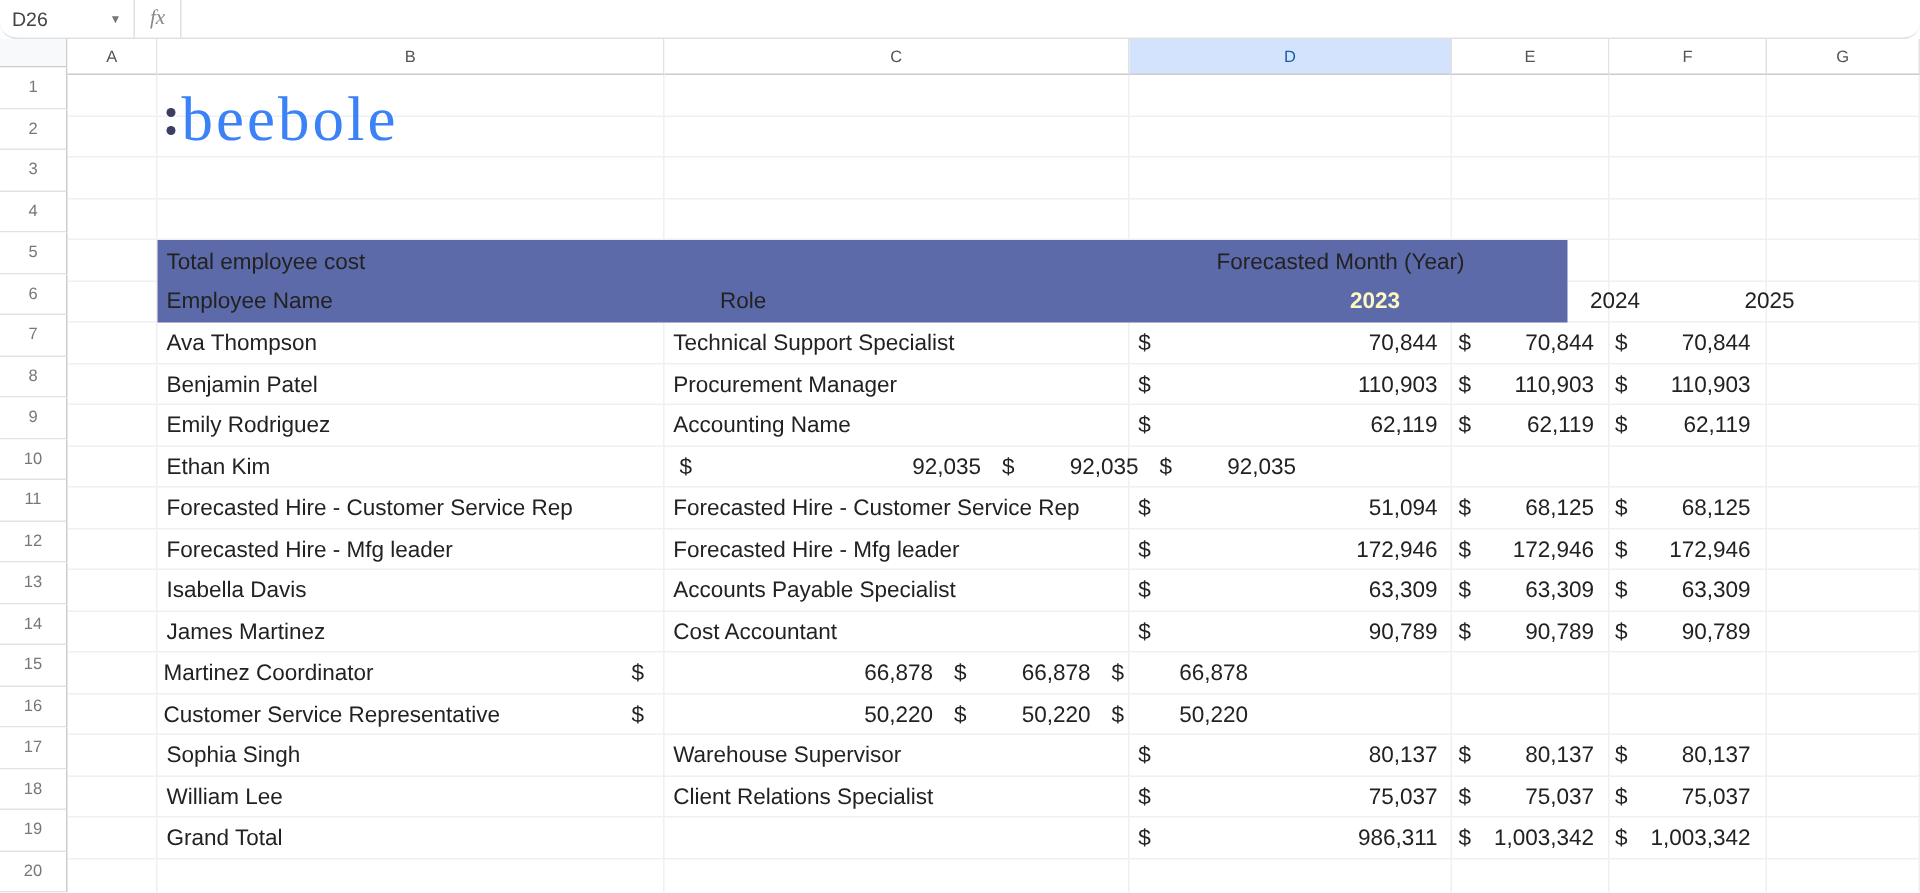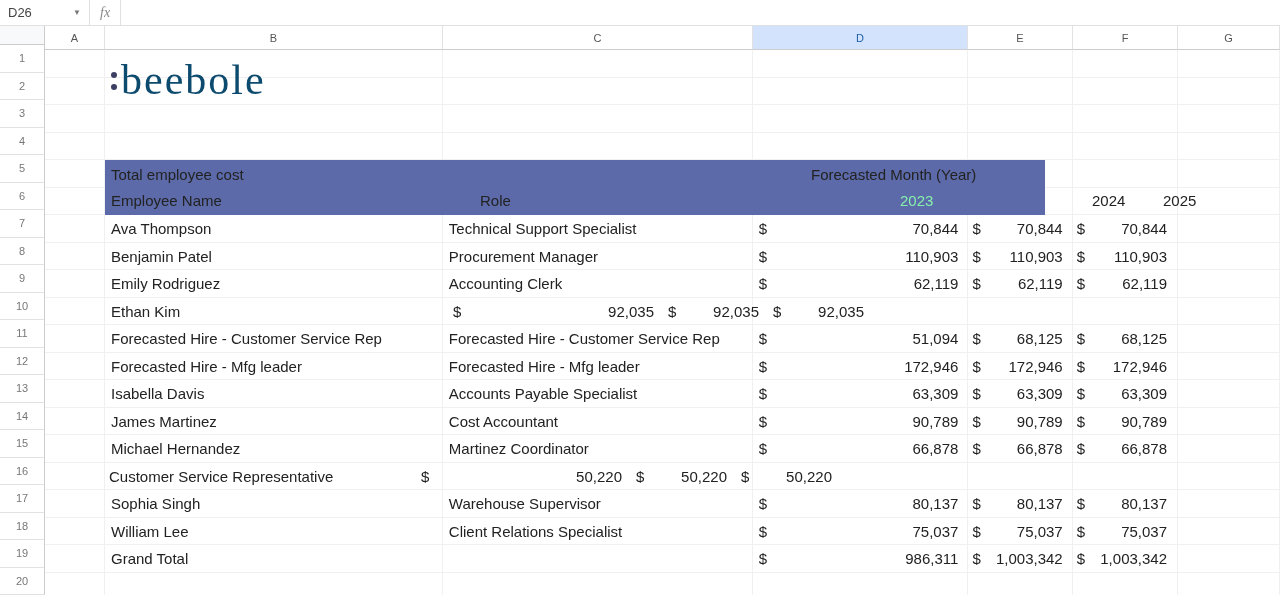--- a/index.html
+++ b/index.html
@@ -10,20 +10,21 @@
     background: #fff;
     color: #333;
     overflow: hidden;
   }
   .formula-bar {
     display: flex;
     align-items: center;
     height: 26px;
     border-bottom: 1px solid #e0e0e0;
     background: #fff;
+    border-radius: 11px;
   }
   .name-box {
     width: 90px;
     padding: 0 8px;
     font-size: 13px;
     color: #444;
     display: flex;
     align-items: center;
     border-right: 1px solid #e0e0e0;
     height: 100%;
@@ -134,21 +135,21 @@
     pointer-events: none;
   }
 
   .logo {
     position: absolute;
     left: 66px;
     top: 6px;
     font-family: Georgia, 'Times New Roman', serif;
     font-size: 42px;
     font-weight: 500;
-    color: #0c4a6e;
+    color: #3b82f6;
     letter-spacing: 2px;
     display: flex;
     align-items: flex-end;
   }
   .logo-dots {
     display: inline-flex;
     flex-direction: column;
     gap: 6px;
     margin-right: 4px;
     margin-bottom: 14px;
@@ -166,22 +167,22 @@
     background: #5c6aa9;
   }
   .header-band .tl {
     position: absolute; left: 6px; top: 6px; color: #222; font-size: 15px;
   }
   .header-band .fm {
     position: absolute; left: 706px; top: 6px; color: #222; font-size: 15px;
   }
   .header-band .en { position: absolute; left: 6px; top: 32px; color: #222; font-size: 15px; }
   .header-band .ro { position: absolute; left: 343px; top: 32px; color: #222; font-size: 15px; margin-left: 32px; }
-  .header-band .y1 { position: absolute; left: 795px; top: 32px; color: #86efac; font-size: 15px; }
-  .header-band .y2 { position: absolute; left: 955px; top: 32px; color: #222; font-size: 15px; margin-left: 32px; }
+  .header-band .y1 { position: absolute; left: 795px; top: 32px; color: #fef9c3; font-size: 15px; font-weight: bold; }
+  .header-band .y2 { position: absolute; left: 955px; top: 32px; color: #222; font-size: 15px; }
   .header-band .y3 { position: absolute; left: 1058px; top: 32px; color: #222; font-size: 15px; }
 
   .data-table {
     position: absolute;
     left: 60px;
     top: 165px;
     width: 1070px;
   }
   .drow {
     display: flex;
@@ -473,21 +474,21 @@
                 <span class="dollar">$</span>
                 <span class="val">110,903</span>
               </div>
               <div class="dmoney3">
                 <span class="dollar">$</span>
                 <span class="val">110,903</span>
               </div>
             </div>
             <div class="drow">
               <div class="dname">Emily Rodriguez</div>
-              <div class="drole">Accounting Clerk</div>
+              <div class="drole">Accounting Name</div>
               <div class="dmoney">
                 <span class="dollar">$</span>
                 <span class="val">62,119</span>
               </div>
               <div class="dmoney2">
                 <span class="dollar">$</span>
                 <span class="val">62,119</span>
               </div>
               <div class="dmoney3">
                 <span class="dollar">$</span>
@@ -567,21 +568,20 @@
               <div class="dmoney2">
                 <span class="dollar">$</span>
                 <span class="val">90,789</span>
               </div>
               <div class="dmoney3">
                 <span class="dollar">$</span>
                 <span class="val">90,789</span>
               </div>
             </div>
             <div class="drow">
-              <div class="dname">Michael Hernandez</div>
               <div class="drole">Martinez Coordinator</div>
               <div class="dmoney">
                 <span class="dollar">$</span>
                 <span class="val">66,878</span>
               </div>
               <div class="dmoney2">
                 <span class="dollar">$</span>
                 <span class="val">66,878</span>
               </div>
               <div class="dmoney3">

